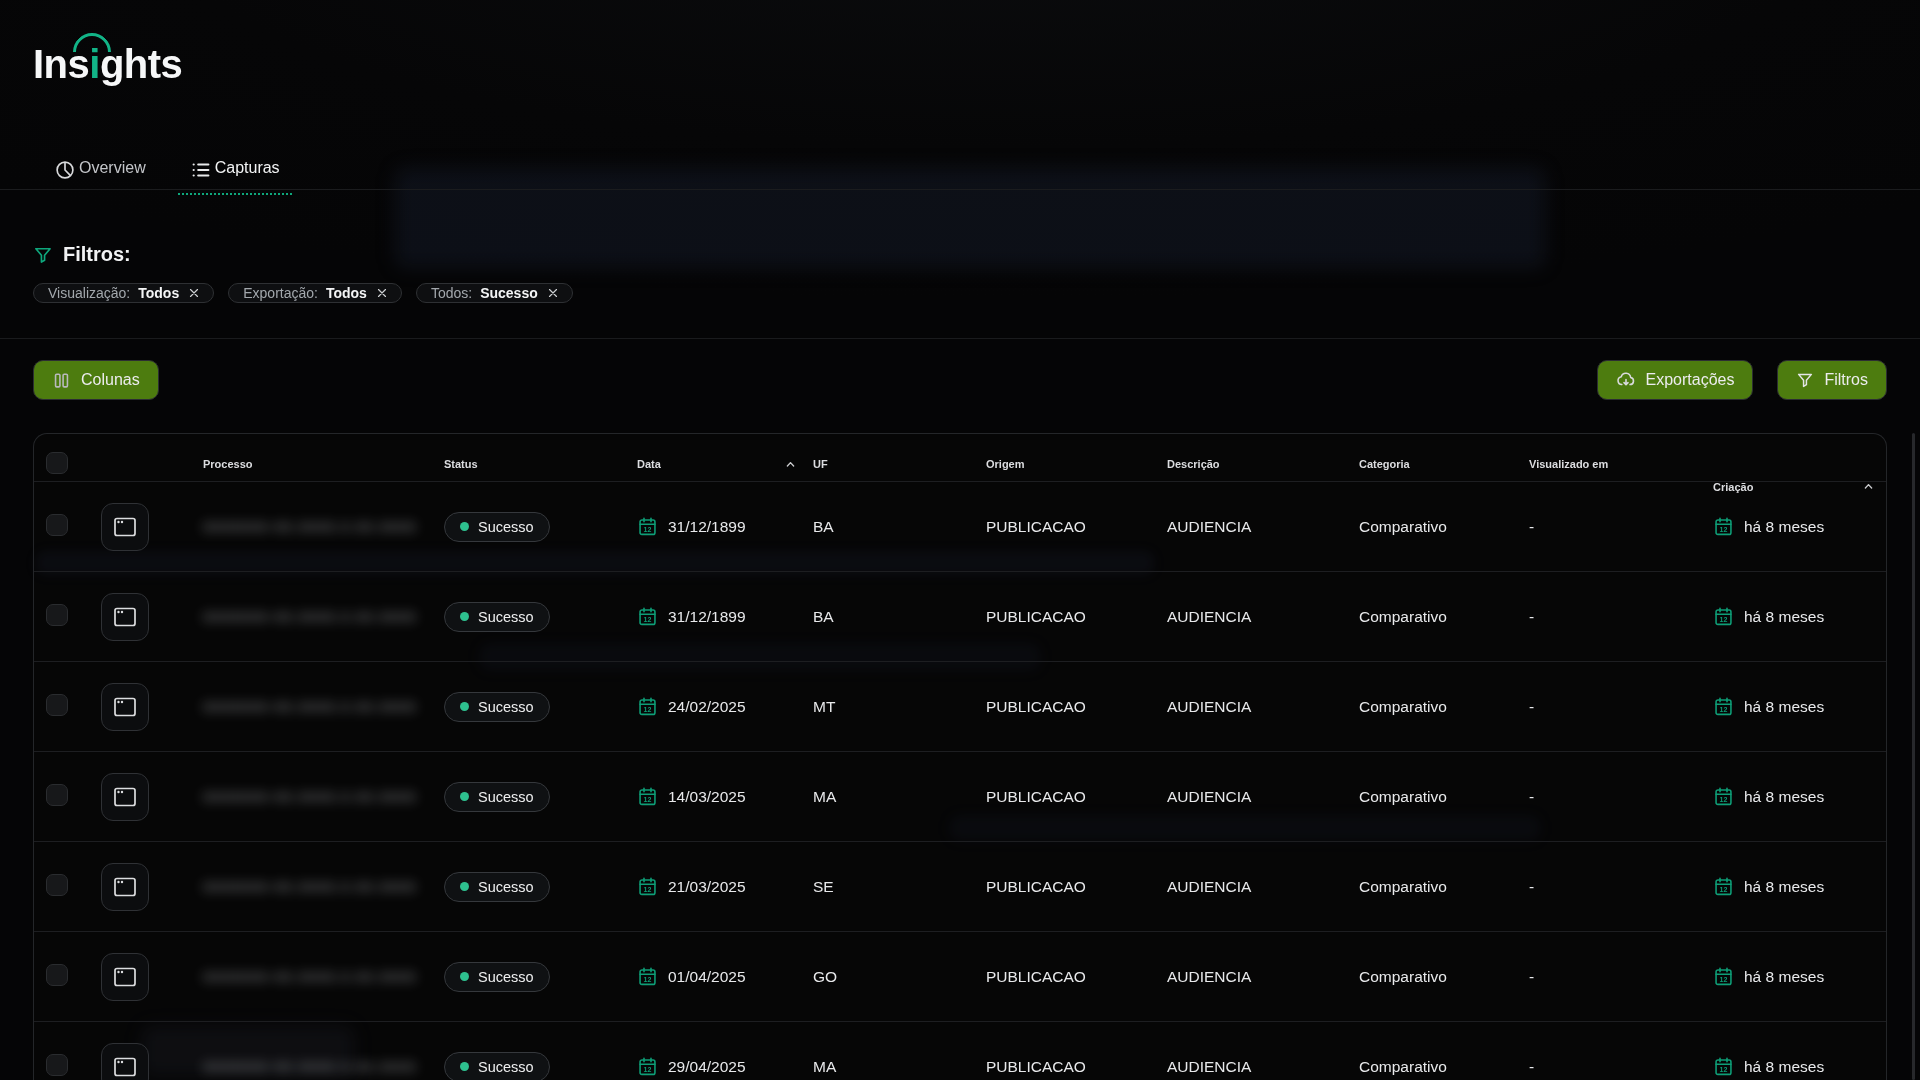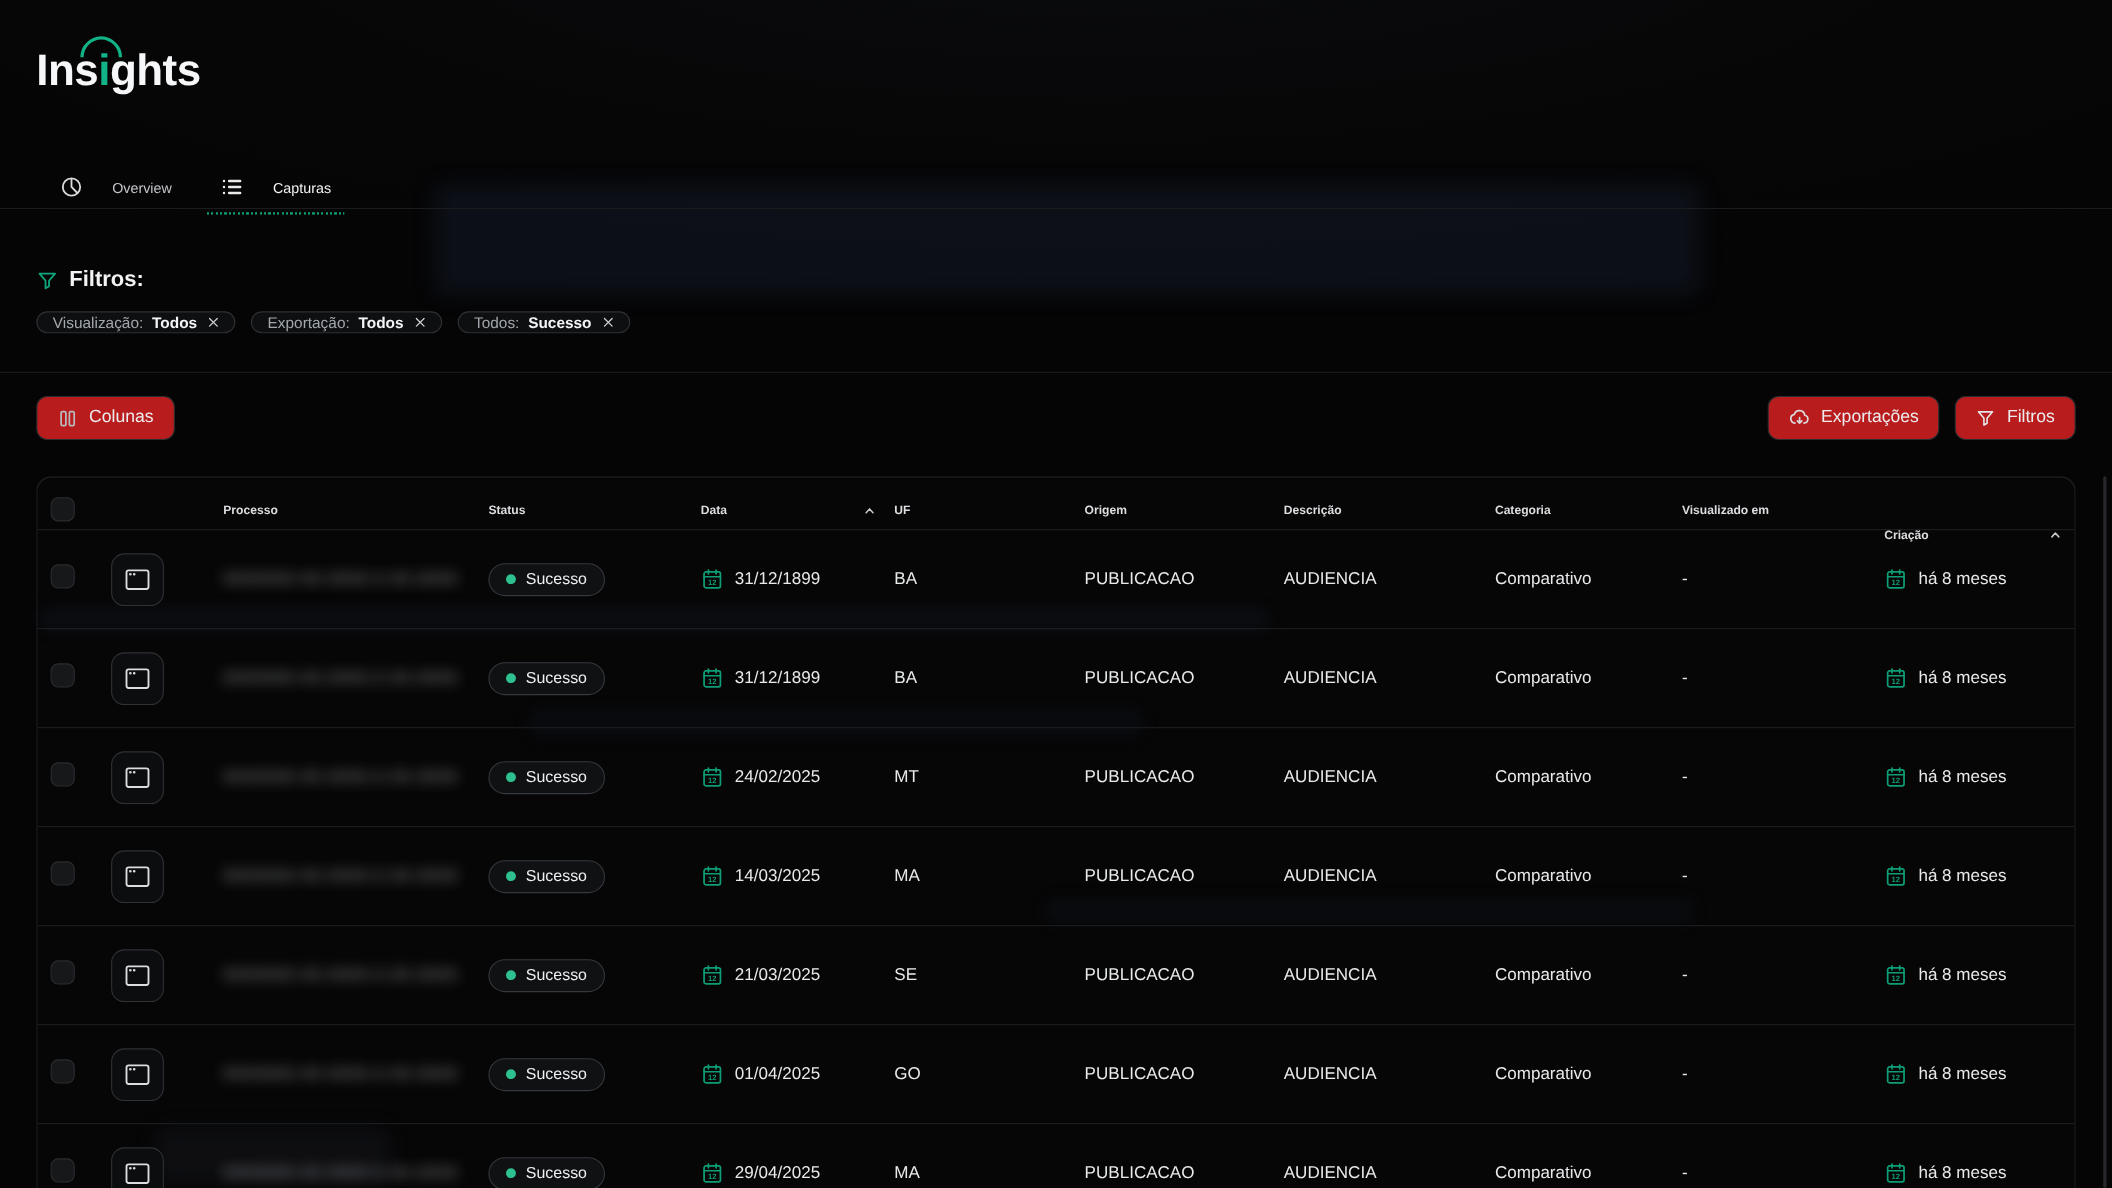--- a/index.html
+++ b/index.html
@@ -24,43 +24,43 @@
   .logo .accent { color:#12b487; position:relative; }
   .logo-arc {
     position:absolute; left:-16px; top:-9px; width:38px; height:38px;
     border:3px solid #12b487; border-radius:50%;
     border-bottom-color:transparent; border-left-color:transparent;
     transform:rotate(-45deg);
   }
 
   
   .tabbar { position:absolute; left:40px; top:150px; display:flex; gap:16px; }
-  .tab { position:relative; display:flex; align-items:center; gap:26px; padding:9px 14px 13px 14px;
-         font-size:13px; color:#c3c5c9; cursor:pointer; }
+  .tab { position:relative; display:flex; align-items:flex-start; gap:3px; padding:9px 14px 13px 14px;
+         font-size:16px; color:#c3c5c9; cursor:pointer; }
   .tab.active { color:#f3f4f5; }
   .tab.active::after { content:""; position:absolute; left:2px; right:2px; bottom:-1px; height:2px;
     background-image:repeating-linear-gradient(90deg,#0ea77c 0 2px,transparent 2px 4px); }
   .tabs-divider { position:absolute; left:0; top:189px; width:1920px; height:1px; background:#1b1c1e; }
 
   
   .filters-heading { position:absolute; left:33px; top:243px; display:flex; align-items:center; gap:10px;
     font-size:20px; font-weight:700; color:#f2f3f4; }
   .chips { position:absolute; left:33px; top:283px; display:flex; gap:14px; }
   .chip { display:flex; align-items:center; gap:8px; height:20px; padding:0 12px 0 14px;
     border:1px solid #2e3033; border-radius:16px; background:rgba(17,18,20,.85); font-size:14px; cursor:pointer; }
   .chip .chip-label { color:#a3a8ad; }
   .chip .chip-value { color:#f4f5f6; font-weight:700; }
   .section-divider { position:absolute; left:0; top:338px; width:1920px; height:1px; background:#1a1b1d; }
 
   
   .btn { display:inline-flex; align-items:center; gap:10px; height:40px; padding:0 18px;
-    border:1px solid #2c2e32; border-radius:10px; background:#b91c1c; color:#ececee;
+    border:1px solid #2c2e32; border-radius:10px; background:#4d7c0f; color:#ececee;
     font-size:16px; font-family:inherit; cursor:pointer; }
   .toolbar-left  { position:absolute; left:33px;  top:360px; }
-  .toolbar-right { position:absolute; right:33px; top:360px; display:flex; gap:14px; }
+  .toolbar-right { position:absolute; right:33px; top:360px; display:flex; gap:24px; }
 
   
   .table { position:absolute; left:33px; top:433px; width:1854px; height:647px;
     border:1px solid #242629; border-bottom:none; border-radius:14px 14px 0 0; overflow:hidden;
     background:rgba(8,9,10,.35); }
   .grid-row { display:grid; align-items:center;
     grid-template-columns:67px 102px 241px 193px 176px 173px 181px 192px 170px 184px 1fr; }
   .thead { height:47px; font-size:11px; font-weight:700; color:#dcdde0; }
   .trow  { height:90px; border-top:1px solid #1d1e21; font-size:15.5px; color:#e8e9eb; }
   .cell-check { padding-left:12px; }

